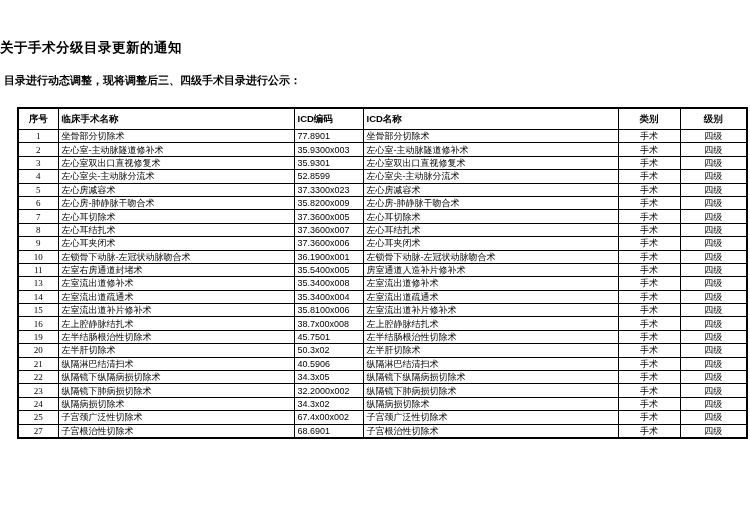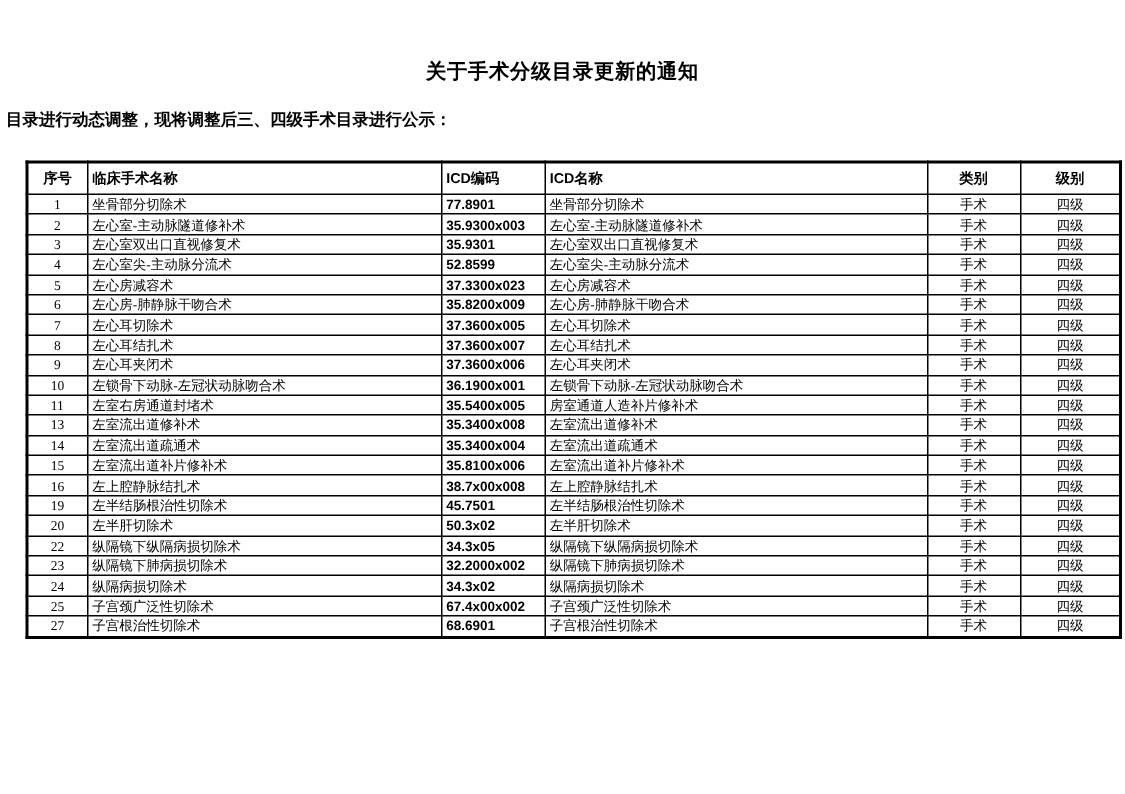--- a/index.html
+++ b/index.html
@@ -5,21 +5,21 @@
   html, body { margin:0; padding:0; }
   body {
     width:750px; height:529px;
     background:#ffffff; color:#000000;
     font-family:"Liberation Serif", serif;
     position:relative; overflow:hidden;
   }
   .page { position:absolute; inset:0; }
   .title {
     position:absolute; top:39px; left:0; right:0;
-    text-align:center; font-size:13.5px; font-weight:bold;
+    text-align:left; font-size:13.5px; font-weight:bold;
     margin:0; letter-spacing:0.5px;
   }
   .intro {
     position:absolute; top:71px; left:4px; width:740px;
     font-size:11px; font-weight:bold; line-height:18px;
   }
   .intro-line1 { text-indent:8px; }
   .catalog-table {
     position:absolute; top:107px; left:17px;
     border-collapse:collapse; table-layout:fixed; width:729px;
@@ -32,21 +32,21 @@
   }
   .catalog-table th {
     height:20px; font-size:9.5px; font-weight:bold;
     border-bottom:1.5px solid #000;
   }
   .catalog-table td {
     height:12.4px; font-size:9px; line-height:12px;
   }
   .c-center { text-align:center; }
   .c-left   { text-align:left; padding-left:3px !important; }
-  .sans     { font-family:"Liberation Sans", sans-serif;font-weight:bold; }
+  .sans     { font-family:"Liberation Sans", sans-serif; }
 </style>
 </head>
 <body>
 
 <div class="page">
 
   <h1 class="title">关于手术分级目录更新的通知</h1>
 
   <div class="intro">
     <div class="intro-line2">目录进行动态调整，现将调整后三、四级手术目录进行公示：</div>
@@ -202,20 +202,28 @@
         </tr>
         <tr>
           <td class="c-center">20</td>
           <td class="c-left">左半肝切除术</td>
           <td class="c-left sans">50.3x02</td>
           <td class="c-left">左半肝切除术</td>
           <td class="c-center">手术</td>
           <td class="c-center">四级</td>
         </tr>
         <tr>
+          <td class="c-center">21</td>
+          <td class="c-left">纵隔淋巴结清扫术</td>
+          <td class="c-left sans">40.5906</td>
+          <td class="c-left">纵隔淋巴结清扫术</td>
+          <td class="c-center">手术</td>
+          <td class="c-center">四级</td>
+        </tr>
+        <tr>
           <td class="c-center">22</td>
           <td class="c-left">纵隔镜下纵隔病损切除术</td>
           <td class="c-left sans">34.3x05</td>
           <td class="c-left">纵隔镜下纵隔病损切除术</td>
           <td class="c-center">手术</td>
           <td class="c-center">四级</td>
         </tr>
         <tr>
           <td class="c-center">23</td>
           <td class="c-left">纵隔镜下肺病损切除术</td>

